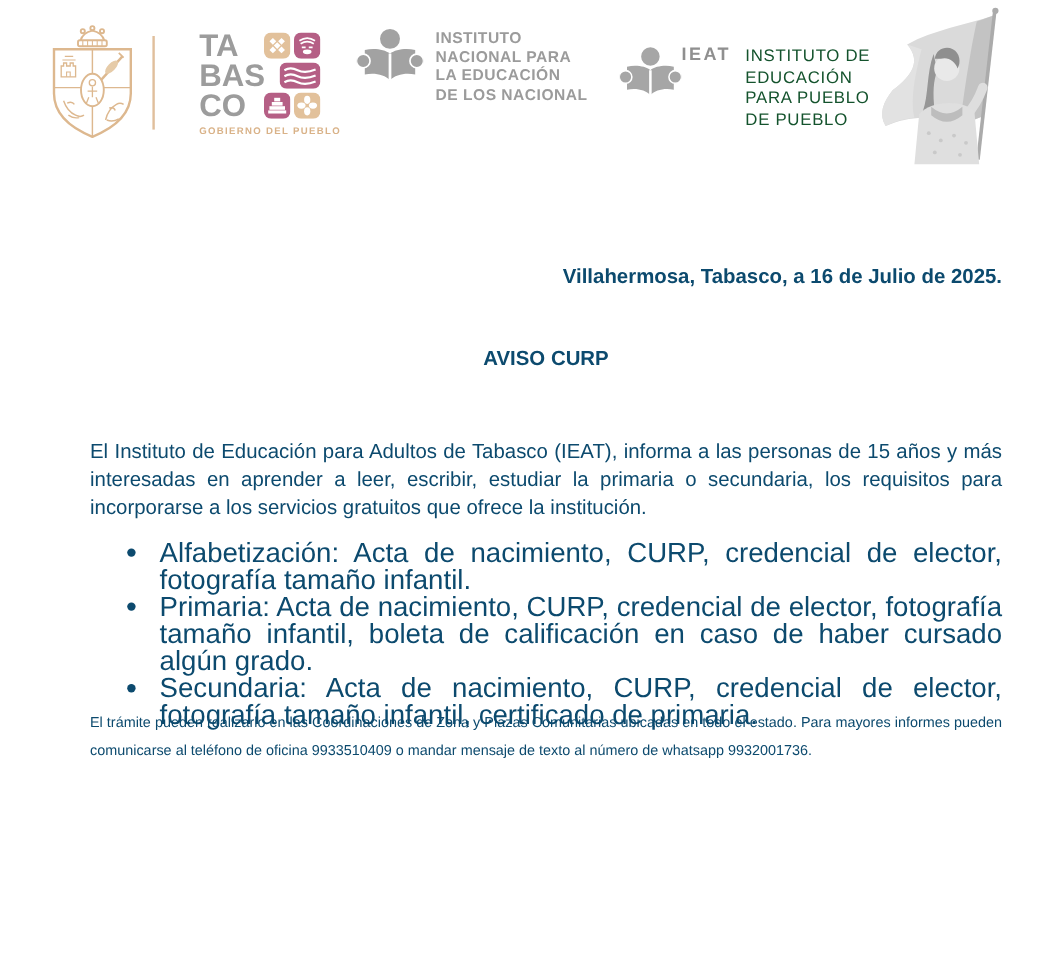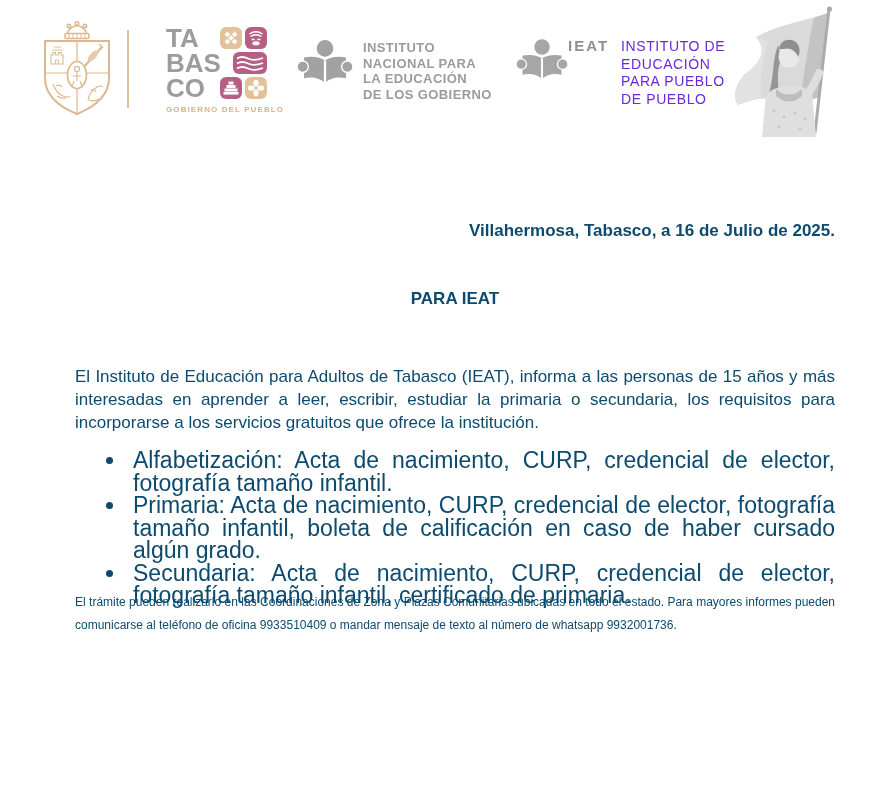--- a/index.html
+++ b/index.html
@@ -15,27 +15,27 @@
 
   .coat-of-arms { position:absolute; left:36px; top:20px; width:82px; height:98px; }
   .header-divider { position:absolute; left:127px; top:30px; width:2px; height:78px; background:#e0bf9c; }
 
   .tabasco-wordmark { position:absolute; left:166px; top:26px; width:101px; }
   .wm-row { display:flex; align-items:center; justify-content:space-between; height:24px; margin-bottom:1px; }
   .wm-letters { font-size:26px; font-weight:bold; color:#9c9c9c; letter-spacing:0px; line-height:22px; }
   .wm-tiles { display:flex; gap:3px; align-items:center; }
   .tagline { margin-top:5px; font-size:8px; font-weight:bold; color:#d9b288; letter-spacing:1.1px; white-space:nowrap; }
 
-  .inea-logo { position:absolute; left:297px; top:35px; display:flex; gap:10px; align-items:flex-start; }
+  .inea-logo { position:absolute; left:297px; top:19px; display:flex; gap:10px; align-items:flex-start; }
   .inea-text { font-size:13px; font-weight:bold; color:#9b9b9b; line-height:15.5px; letter-spacing:0.4px; padding-top:5px; }
 
   .ieat-logo { position:absolute; left:516px; top:35px; display:flex; gap:12px; align-items:flex-start; }
   .ieat-icon-block { display:flex; flex-direction:row; align-items:flex-start; }
   .ieat-acronym { margin-top:2px; font-size:15px; font-weight:bold; color:#8f8f8f; letter-spacing:2px; }
-  .ieat-text { font-size:14px; font-weight:400; color:#6d28d9; line-height:17.5px; letter-spacing:0.6px; padding-top:3px; }
+  .ieat-text { font-size:14px; font-weight:400; color:#14532d; line-height:17.5px; letter-spacing:0.6px; padding-top:3px; }
 
   .flag-woman { position:absolute; left:716px; top:5px; width:148px; height:132px; }
 
   
   .content { position:absolute; left:75px; top:0; width:760px; height:799px; color:#0c4a6e; }
   .dateline { position:absolute; top:219px; width:100%; text-align:right; font-size:17px; font-weight:bold; line-height:23px; }
   .doc-title { position:absolute; top:287px; width:100%; text-align:center; font-size:17px; font-weight:bold; line-height:23px; }
   .intro-par { position:absolute; top:365px; width:100%; font-size:17px; line-height:23px; text-align:justify; }
   .req-list { position:absolute; top:449px; width:100%; list-style:disc; padding-left:52px; }
   .req-list li { font-size:23px; line-height:22.5px; text-align:justify; padding-left:6px; }
@@ -151,21 +151,21 @@
         <circle cx="32" cy="12" r="10.5" fill="#a2a2a2" stroke="#fff" stroke-width="2"></circle>
         <path d="M32,26 C27,22 17,20.5 8,22.5 L8,46 C17,44 27,46 32,51.5 C37,46 47,44 56,46 L56,22.5 C47,20.5 37,22 32,26 Z" fill="#a2a2a2"></path>
         <path d="M32,26 L32,51.5" stroke="#fff" stroke-width="2.6"></path>
         <circle cx="6.5" cy="33" r="6.5" fill="#a2a2a2" stroke="#fff" stroke-width="1.6"></circle>
         <circle cx="57.5" cy="33" r="6.5" fill="#a2a2a2" stroke="#fff" stroke-width="1.6"></circle>
       </svg>
       <div class="inea-text">
         <div>INSTITUTO</div>
         <div>NACIONAL PARA</div>
         <div>LA EDUCACIÓN</div>
-        <div>DE LOS GOBIERNO</div>
+        <div>DE LOS NACIONAL</div>
       </div>
     </div>
 
     <div class="ieat-logo">
       <div class="ieat-icon-block">
         <svg width="52" height="55" viewBox="0 0 64 62">
           <circle cx="32" cy="12" r="10.5" fill="#a6a6a6" stroke="#fff" stroke-width="2"></circle>
           <path d="M32,26 C27,22 17,20.5 8,22.5 L8,46 C17,44 27,46 32,51.5 C37,46 47,44 56,46 L56,22.5 C47,20.5 37,22 32,26 Z" fill="#a6a6a6"></path>
           <path d="M32,26 L32,51.5" stroke="#fff" stroke-width="2.6"></path>
           <circle cx="6.5" cy="33" r="6.5" fill="#a6a6a6" stroke="#fff" stroke-width="1.6"></circle>
@@ -207,21 +207,21 @@
             <circle cx="89" cy="114" r="1.6"></circle>
           <circle cx="63" cy="122" r="1.6"></circle>
             <circle cx="84" cy="124" r="1.6"></circle>
         </g>
       </svg>
     </div>
   </div>
 
   <div class="content">
     <div class="dateline">Villahermosa, Tabasco, a 16 de Julio de 2025.</div>
-    <div class="doc-title">PARA IEAT</div>
+    <div class="doc-title">AVISO CURP</div>
     <p class="intro-par">El Instituto de Educación para Adultos de Tabasco (IEAT), informa a las personas de 15 años y más interesadas en aprender a leer, escribir, estudiar la primaria o secundaria, los requisitos para incorporarse a los servicios gratuitos que ofrece la institución.</p>
     <ul class="req-list">
       <li>Alfabetización: Acta de nacimiento, CURP, credencial de elector, fotografía tamaño infantil.</li>
       <li>Primaria: Acta de nacimiento, CURP, credencial de elector, fotografía tamaño infantil, boleta de calificación en caso de haber cursado algún grado.</li>
       <li>Secundaria: Acta de nacimiento, CURP, credencial de elector, fotografía tamaño infantil, certificado de primaria.</li>
     </ul>
     <p class="closing-par">El trámite pueden realizarlo en las Coordinaciones de Zona y Plazas Comunitarias ubicadas en todo el estado. Para mayores informes pueden comunicarse al teléfono de oficina 9933510409 o mandar mensaje de texto al número de whatsapp 9932001736.</p>
   </div>
 
 </div>

